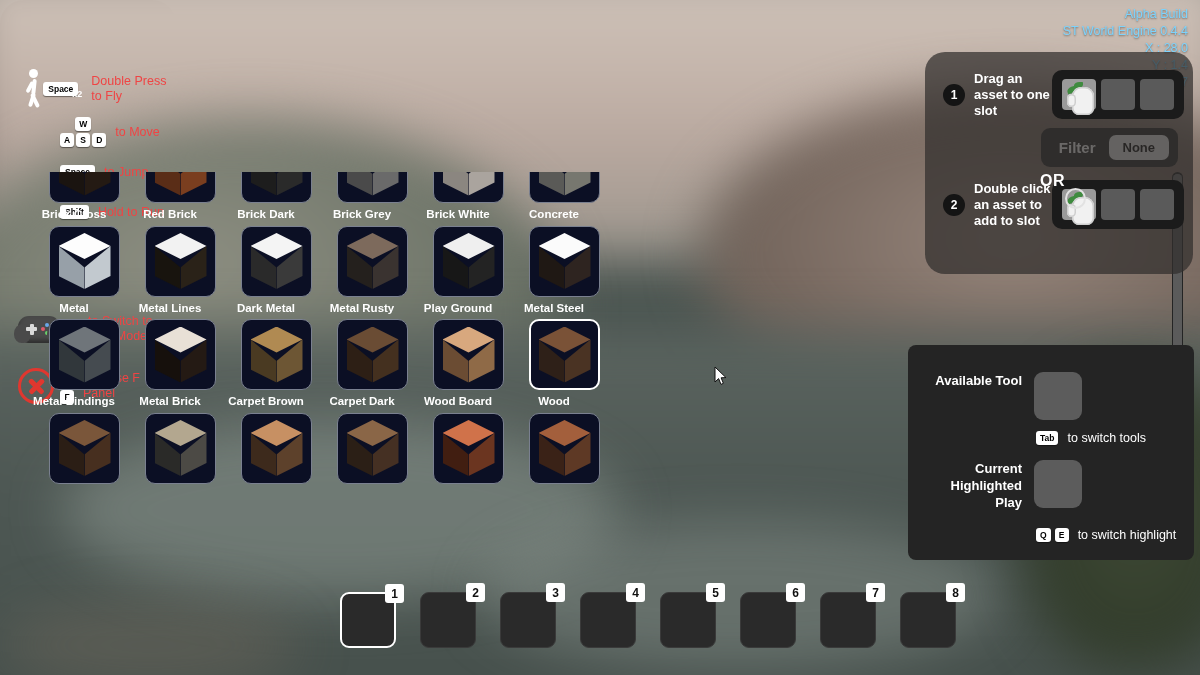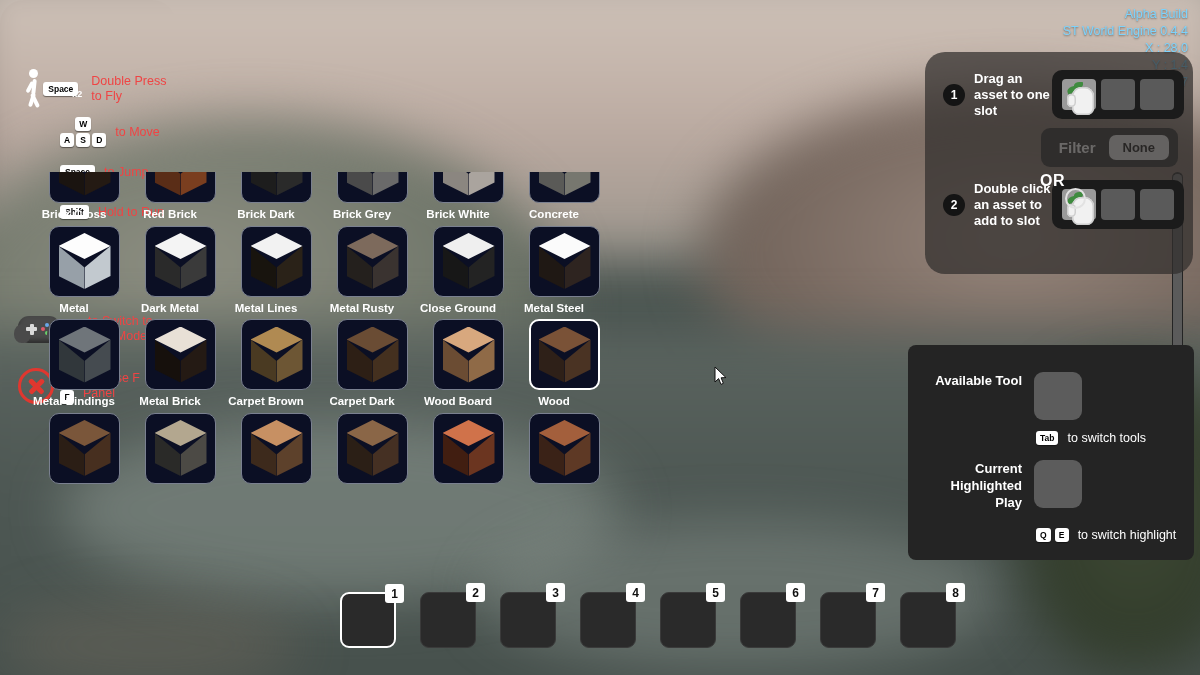--- a/index.html
+++ b/index.html
@@ -456,56 +456,56 @@
               <div class="top" style="background: rgb(253, 253, 253);"></div>
               <div class="lf" style="background: rgb(151, 160, 168);"></div>
               <div class="rt" style="background: rgb(194, 201, 207);"></div>
             </div>
           </div>
           <div class="cname">Metal</div>
         </div>
         <div class="cell">
           <div class="tile">
             <div class="cube">
+              <div class="top" style="background: rgb(242, 242, 242);"></div>
+              <div class="lf" style="background: rgb(24, 20, 14);"></div>
+              <div class="rt" style="background: rgb(42, 34, 24);"></div>
+            </div>
+          </div>
+          <div class="cname">Metal Lines</div>
+        </div>
+        <div class="cell">
+          <div class="tile">
+            <div class="cube">
               <div class="top" style="background: rgb(244, 244, 244);"></div>
               <div class="lf" style="background: rgb(42, 42, 42);"></div>
               <div class="rt" style="background: rgb(58, 58, 58);"></div>
             </div>
           </div>
           <div class="cname">Dark Metal</div>
         </div>
         <div class="cell">
           <div class="tile">
             <div class="cube">
-              <div class="top" style="background: rgb(242, 242, 242);"></div>
-              <div class="lf" style="background: rgb(24, 20, 14);"></div>
-              <div class="rt" style="background: rgb(42, 34, 24);"></div>
-            </div>
-          </div>
-          <div class="cname">Metal Lines</div>
-        </div>
-        <div class="cell">
-          <div class="tile">
-            <div class="cube">
               <div class="top" style="background: rgb(125, 106, 92);"></div>
               <div class="lf" style="background: rgb(36, 32, 29);"></div>
               <div class="rt" style="background: rgb(58, 51, 48);"></div>
             </div>
           </div>
           <div class="cname">Metal Rusty</div>
         </div>
         <div class="cell">
           <div class="tile">
             <div class="cube">
               <div class="top" style="background: rgb(239, 239, 239);"></div>
               <div class="lf" style="background: rgb(23, 23, 23);"></div>
               <div class="rt" style="background: rgb(35, 35, 35);"></div>
             </div>
           </div>
-          <div class="cname">Close Ground</div>
+          <div class="cname">Play Ground</div>
         </div>
         <div class="cell">
           <div class="tile">
             <div class="cube">
               <div class="top" style="background: rgb(251, 251, 251);"></div>
               <div class="lf" style="background: rgb(31, 24, 20);"></div>
               <div class="rt" style="background: rgb(46, 36, 32);"></div>
             </div>
           </div>
           <div class="cname">Metal Steel</div>

